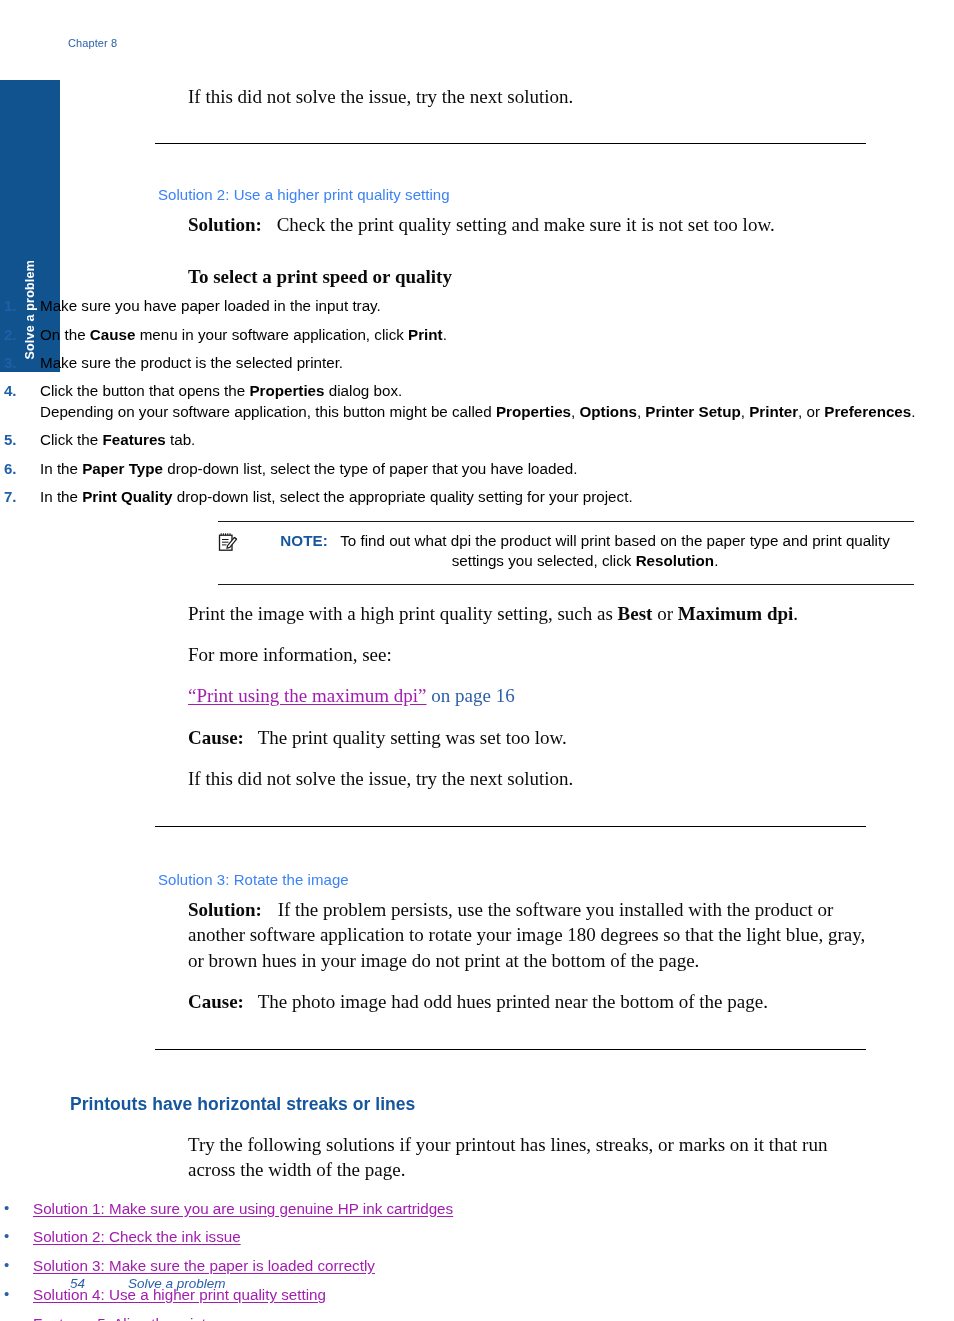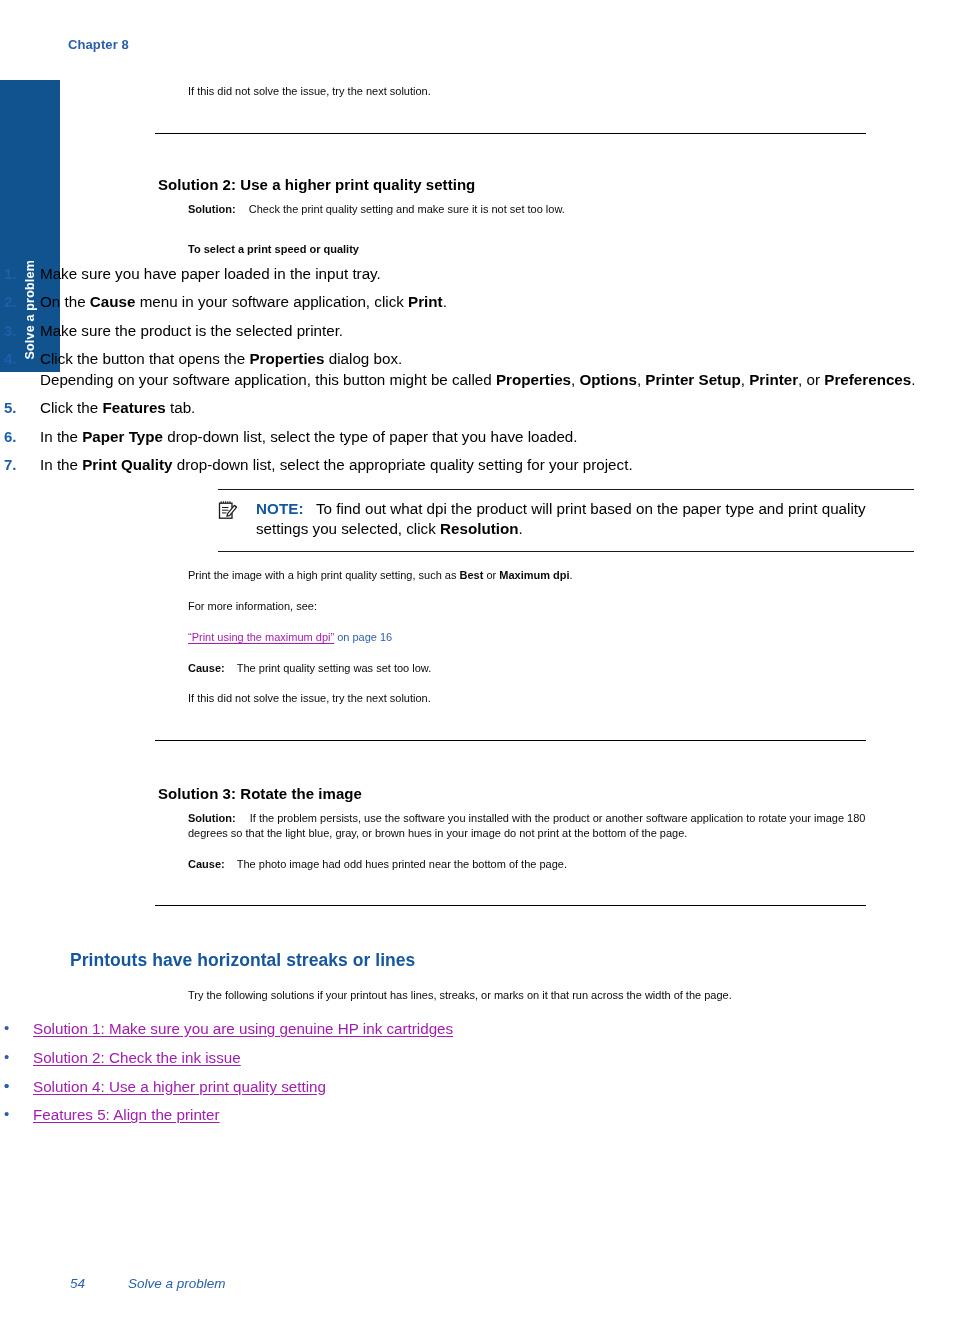--- a/index.html
+++ b/index.html
@@ -21,24 +21,23 @@
     position: relative;
     width: 954px;
     height: 1321px;
     overflow: hidden;
   }
 
   .chapter-header {
     position: absolute;
     left: 68px;
     top: 37px;
-    font-size: 13px;
+    font-size: 11px;
     color: #2a5faa;
     letter-spacing: 0.1px;
-    font-weight: bold;
   }
 
   .side-tab {
     position: absolute;
     left: 0;
     top: 80px;
     width: 60px;
     height: 292px;
     background: #10538f;
   }
@@ -88,32 +87,33 @@
 
   .rule-major {
     margin-left: 155px;
     margin-right: 88px;
     border: none;
     border-top: 1.6px solid #000000;
     height: 0;
   }
 
   .para {
-    font-size: 11px;
+    font-size: 19px;
     line-height: 1.34;
     color: #0a0a0a;
+    font-family: Liberation Serif, serif;
   }
 
   .indent-1 { margin-left: 188px; margin-right: 88px; }
   .indent-head { margin-left: 158px; margin-right: 88px; }
 
   .sol-heading {
     font-size: 15px;
-    font-weight: bold;
-    color: #000000;
+    font-weight: normal;
+    color: #3b82f6;
     letter-spacing: 0.05px;
   }
 
   .major-heading {
     margin-left: 70px;
     margin-right: 88px;
     font-size: 17.5px;
     font-weight: bold;
     color: #15569e;
     letter-spacing: 0.05px;
@@ -155,20 +155,21 @@
   }
 
   
   .note-block {
     margin-left: 218px;
     margin-right: 40px;
     border-top: 1.1px solid #1a1a1a;
     border-bottom: 1.1px solid #1a1a1a;
     padding: 9px 0 12px 0;
     position: relative;
+    text-align: center;
   }
   .note-body {
     position: relative;
     padding-left: 38px;
     font-size: 15.2px;
     line-height: 1.33;
   }
   .note-icon {
     position: absolute;
     left: 0;
@@ -328,21 +329,21 @@
     <div class="major-heading">Printouts have horizontal streaks or lines</div>
     <div style="height:17px"></div>
 
     <div class="para indent-1">Try the following solutions if your printout has lines, streaks, or marks on it that run across the width of the page.</div>
 
     <div style="height:16px"></div>
 
     <ul class="bullet-list indent-1" id="streak-links">
         <li class="bullet-item"><span class="bullet-dot">•</span><a class="doclink">Solution 1: Make sure you are using genuine HP ink cartridges</a></li>
         <li class="bullet-item"><span class="bullet-dot">•</span><a class="doclink">Solution 2: Check the ink issue</a></li>
-        <li class="bullet-item"><span class="bullet-dot">•</span></li>
+        <li class="bullet-item"><span class="bullet-dot">•</span><a class="doclink">Solution 3: Make sure the paper is loaded correctly</a></li>
         <li class="bullet-item"><span class="bullet-dot">•</span><a class="doclink">Solution 4: Use a higher print quality setting</a></li>
         <li class="bullet-item"><span class="bullet-dot">•</span><a class="doclink">Features 5: Align the printer</a></li>
       </ul>
 
   </div>
 
   <div class="footer">
     <span class="footer-page-num">54</span>
     <span class="footer-section">Solve a problem</span>
   </div>

